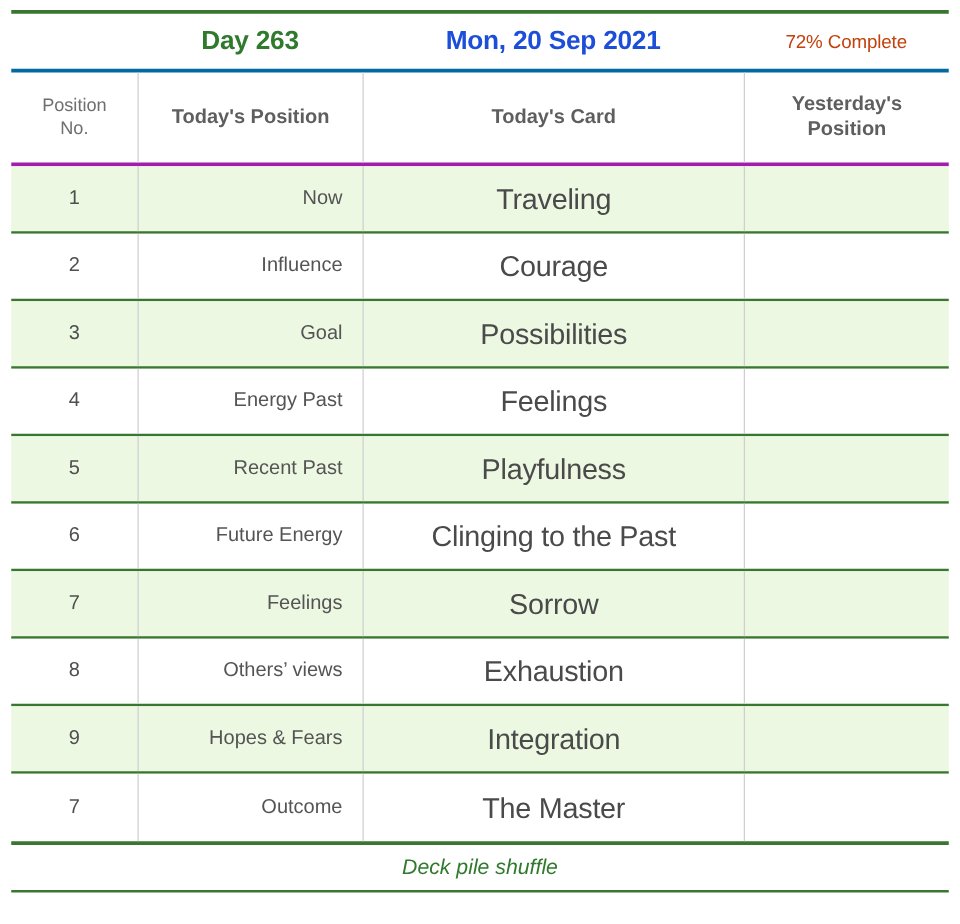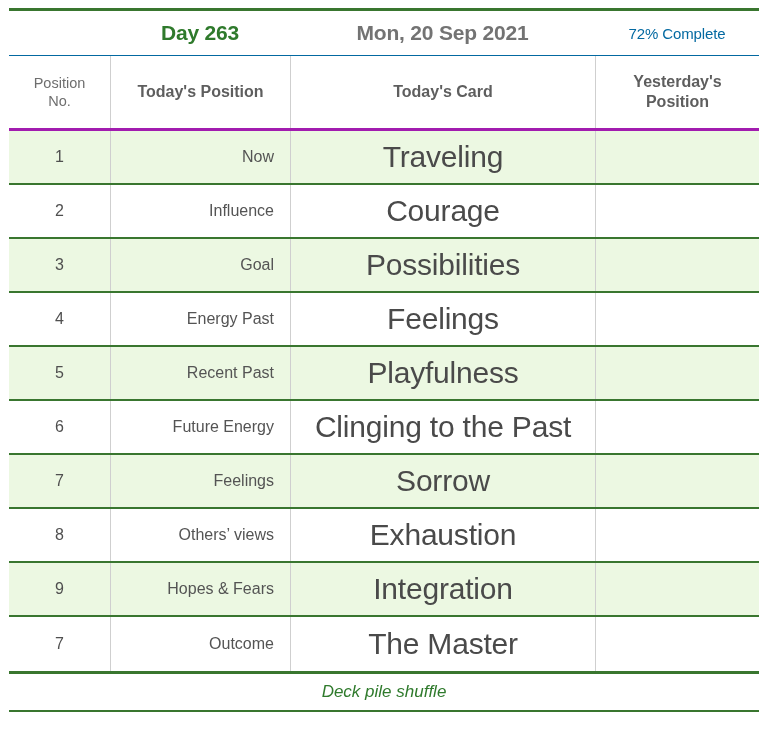--- a/index.html
+++ b/index.html
@@ -27,43 +27,43 @@
     height: 3px;
     background: #39762f;
     margin-top: 8px;
   }
 
   
   .title-row {
     display: flex;
     align-items: center;
     height: 44px;
-    border-bottom: 1px solid #0369a1;
+    border-bottom: 3px solid #0369a1;
   }
   .col-1 { width: 101px; flex: 0 0 101px; box-sizing: border-box; }
   .col-2 { width: 180px; flex: 0 0 180px; box-sizing: border-box; }
   .col-3 { width: 305px; flex: 0 0 305px; box-sizing: border-box; }
   .col-4 { width: 164px; flex: 0 0 164px; box-sizing: border-box; }
 
   .day-title {
     color: #2f7a2c;
     font-weight: bold;
     font-size: 21px;
     text-align: center;
     letter-spacing: -0.2px;
   }
   .date-title {
-    color: #737373;
+    color: #1d4ed8;
     font-weight: bold;
     font-size: 21px;
     text-align: center;
     letter-spacing: -0.2px;
   }
   .complete-title {
-    color: #0369a1;
+    color: #c2410c;
     font-size: 15px;
     text-align: center;
     letter-spacing: -0.1px;
   }
 
   
   .head-row {
     display: flex;
     height: 72px;
     border-bottom: 3px solid #a21caf;
@@ -115,21 +115,21 @@
   }
   .cell-position {
     justify-content: flex-end;
     color: #545454;
     font-size: 16px;
     padding-right: 16px;
   }
   .cell-card {
     justify-content: center;
     color: #4a4a4a;
-    font-size: 30px;
+    font-size: 23px;
     letter-spacing: -0.2px;
   }
   .cell-yest {
     justify-content: center;
     color: #545454;
     font-size: 16px;
   }
 
   .data-row:last-of-type { border-bottom: none; }
 

